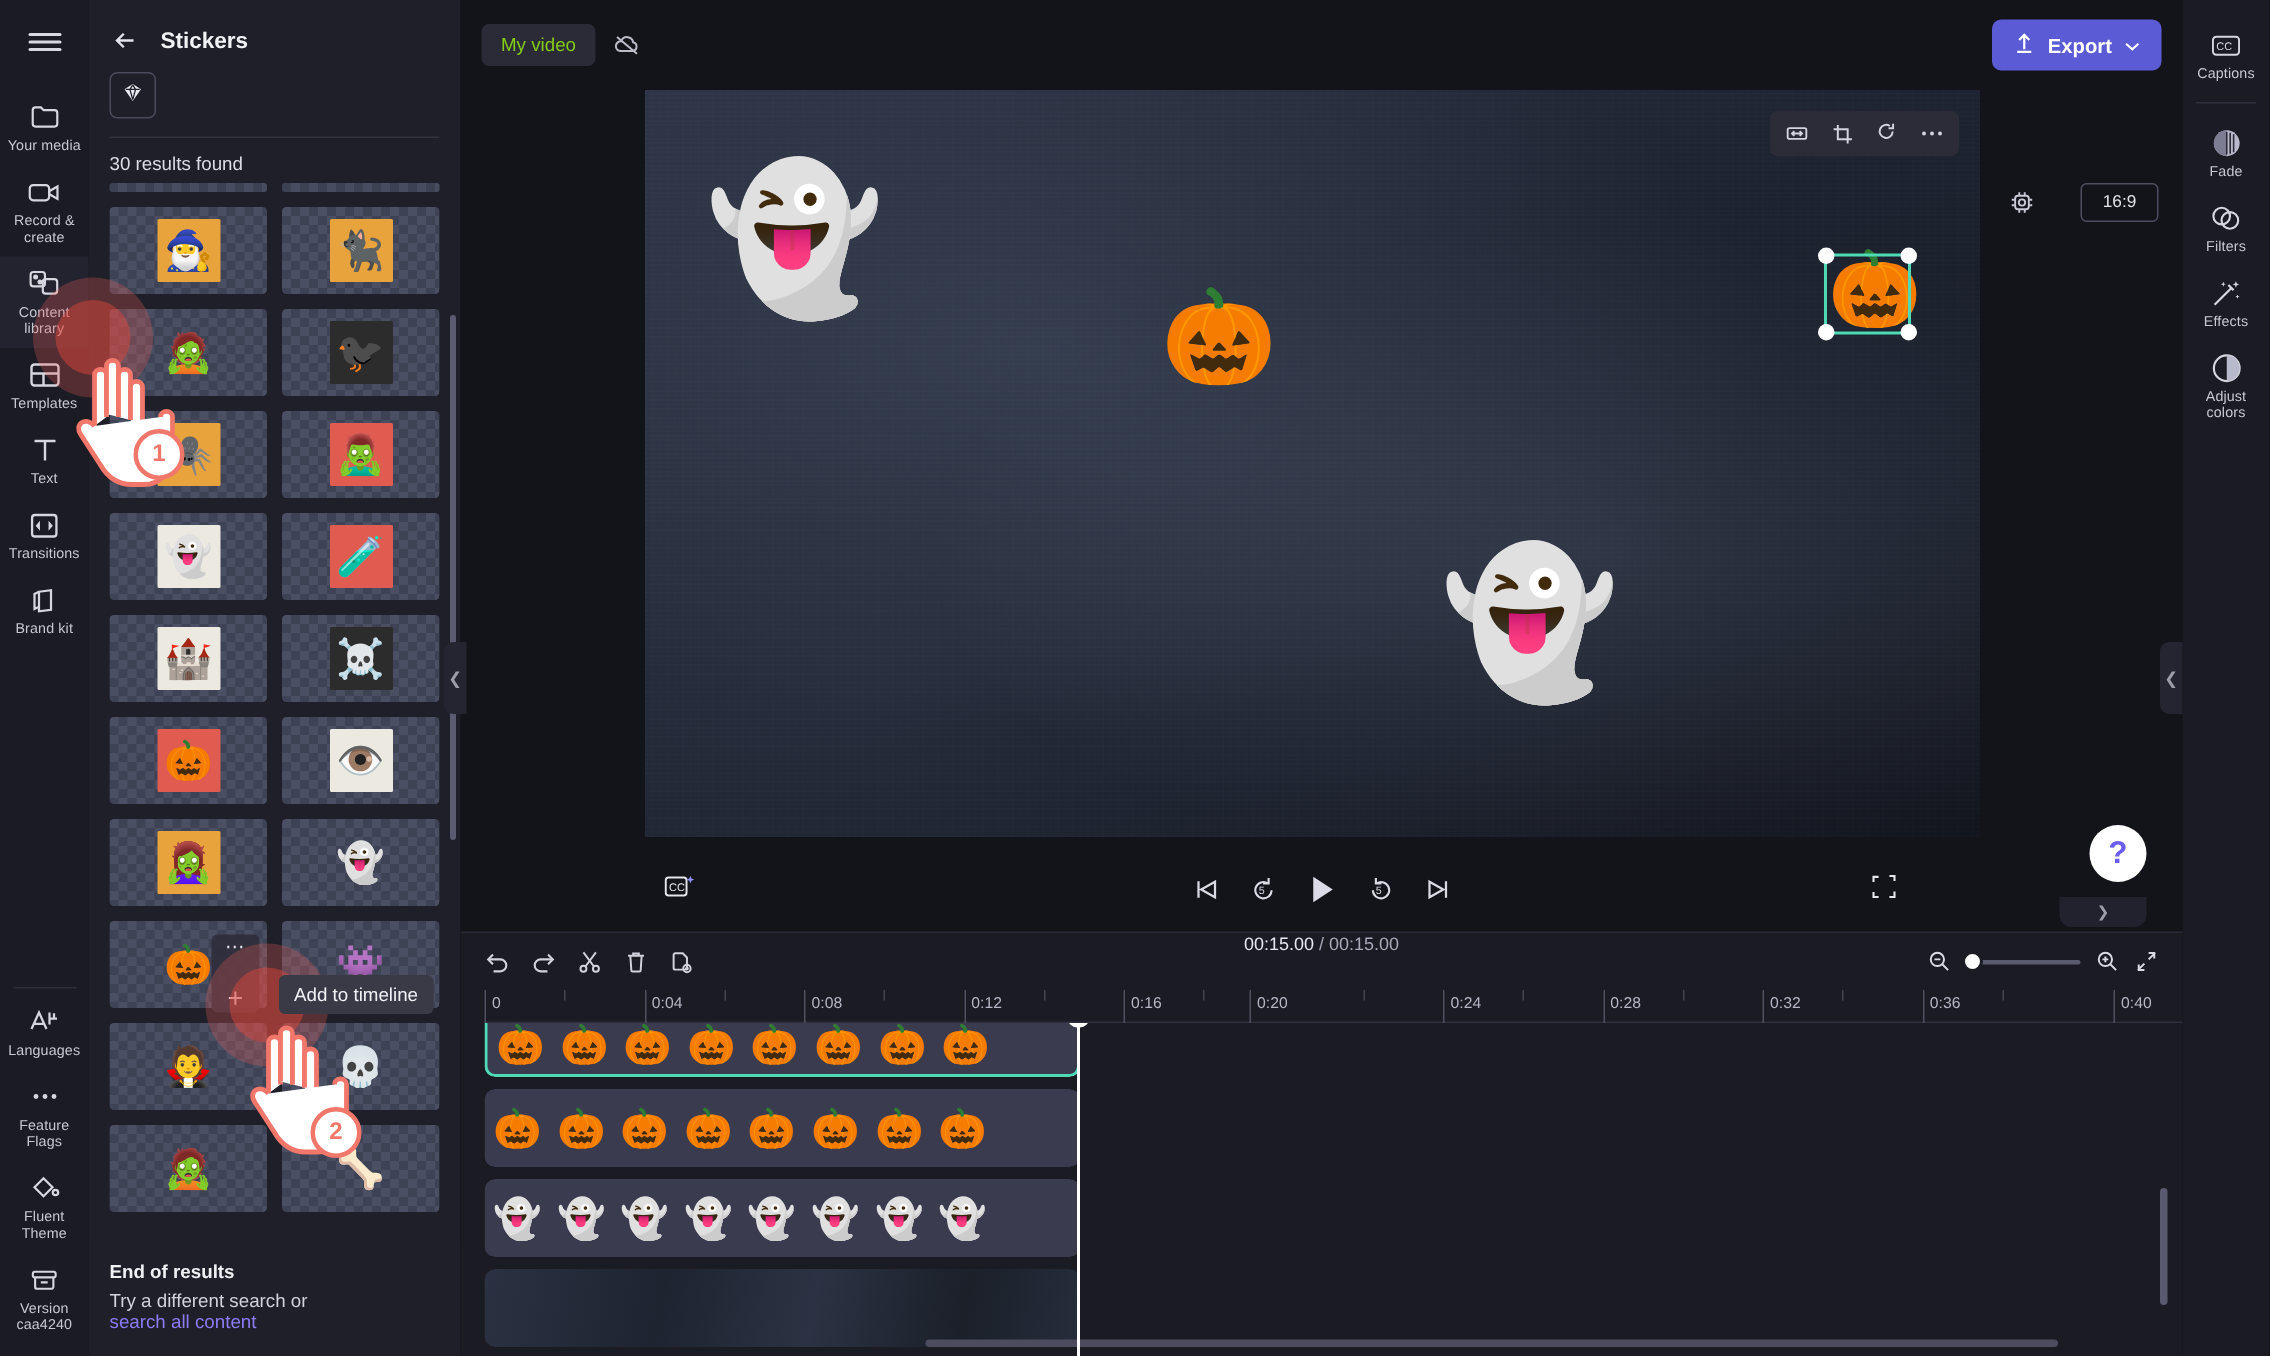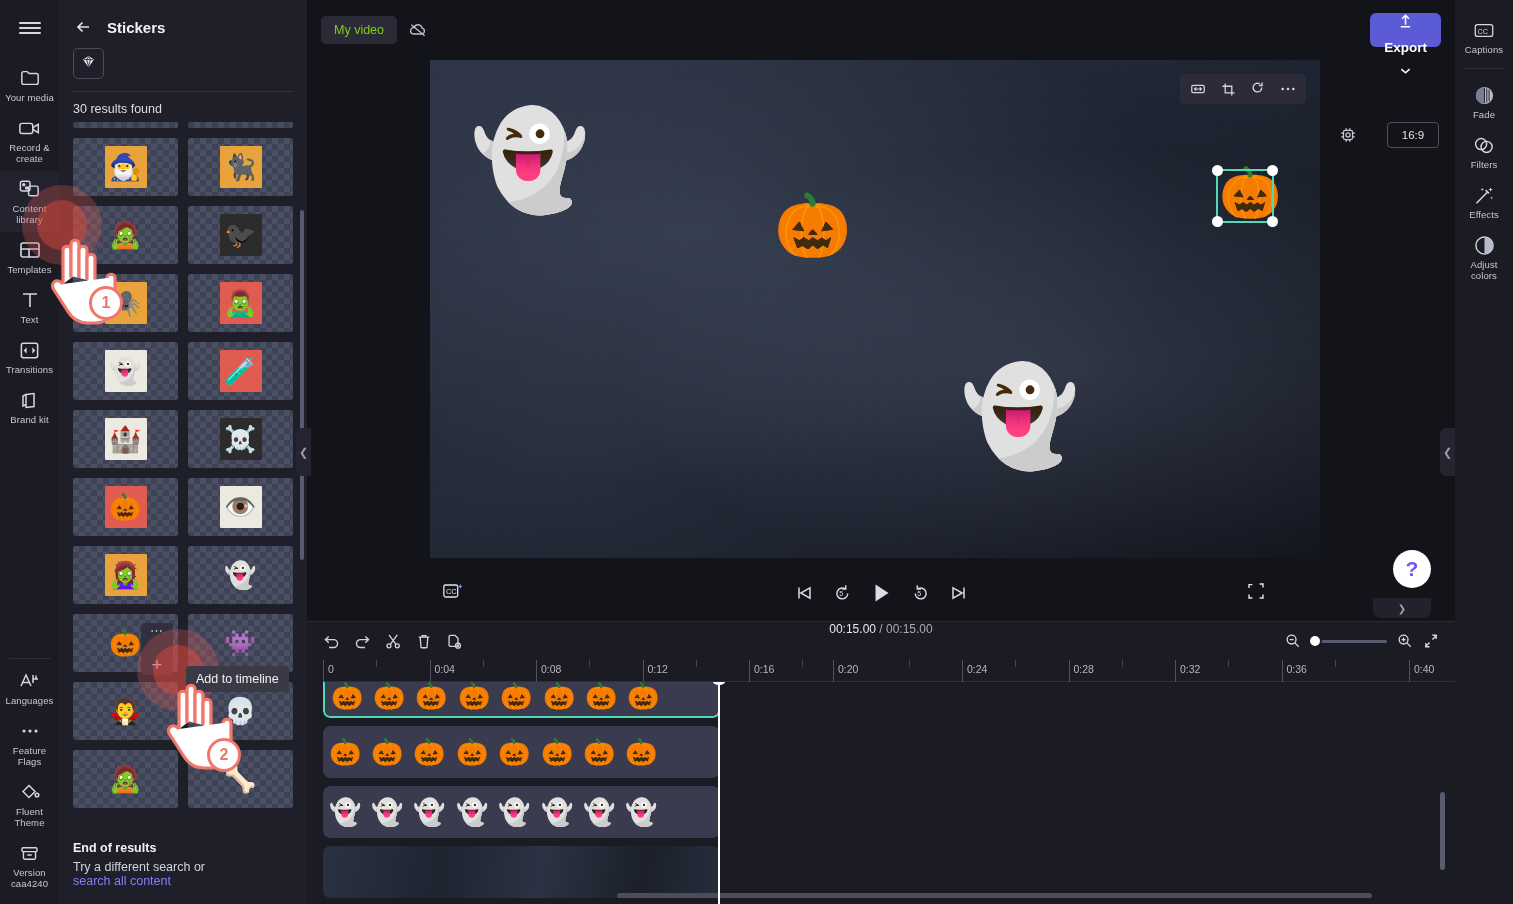--- a/index.html
+++ b/index.html
@@ -92,21 +92,21 @@
   .topbar { height:60px; display:flex; align-items:center; padding: 0 14px 0 14px; gap:6px;}
   .chip {
     background:#2b2b38; border-radius:5px; padding:7px 13px; font-size:12.5px;
     color:#84cc16; cursor:pointer;
   }
   .iconbtn-top { width:30px;height:30px;border-radius:5px;display:flex;align-items:center;justify-content:center;
     color:#bdbdca; cursor:pointer;}
   .topbar-spacer { flex:1 1 auto;}
   .export-btn {
     background:#5b5bd6; border-radius:6px; height:34px; padding:0 14px;
-    display:flex;align-items:center;gap:8px; font-size:13.5px;font-weight:600;color:#fff;cursor:pointer;flex-direction:column;
+    display:flex;align-items:center;gap:8px; font-size:13.5px;font-weight:600;color:#fff;cursor:pointer;
   }
 
   .stage-area { position:relative; flex:0 0 505px; }
   .canvas {
     position:absolute; left:123px; top:0px; width:890px; height:498px;
     background:
       radial-gradient(ellipse at 30% 35%, rgba(120,135,165,.22), transparent 55%),
       radial-gradient(ellipse at 72% 62%, rgba(140,155,185,.18), transparent 50%),
       radial-gradient(ellipse at 15% 80%, rgba(100,115,145,.16), transparent 55%),
       linear-gradient(160deg,#2b3243 0%, #1d2330 40%, #171b26 75%, #12151d 100%);
@@ -815,21 +815,21 @@
         <path d="M20 52c-6-7-14-1-9 6l13 20c4 7 11 13 21 13h8c10 0 19-8 19-19V46c0-5-8-5-8 0"></path>
       </g>
     </svg>
   </div>
   <div class="step-badge" style="left:89px;top:286px;">1</div>
 
   <div class="hovercard" style="left:141px;top:623px;width:32px;height:52px;">
     <span class="hc-dots">⋯</span>
     <span class="hc-plus">+</span>
   </div>
-  <div class="tooltip" style="left:186px;top:650px;margin-top:16px;">Add to timeline</div>
+  <div class="tooltip" style="left:186px;top:650px;">Add to timeline</div>
 
   <div class="click-ring ring-outer" style="left:137px;top:629px;width:82px;height:82px;"></div>
   <div class="click-ring ring-inner" style="left:153px;top:645px;width:50px;height:50px;"></div>
   <div class="cursor-hand" style="left:159px;top:677px;">
     <svg width="74" height="104" viewBox="0 0 74 104">
       <g fill="#ffffff" stroke="#f2776b" stroke-width="3.2" stroke-linejoin="round">
         <path d="M20 52V18c0-5 8-5 8 0v28"></path>
         <path d="M28 44V12c0-5 8-5 8 0v34"></path>
         <path d="M36 46V18c0-5 8-5 8 0v30"></path>
         <path d="M44 48V26c0-5 8-5 8 0v34"></path>

